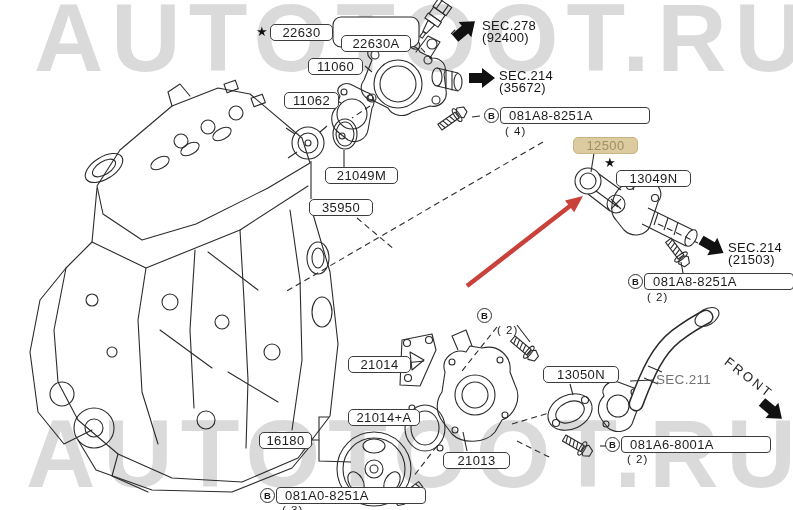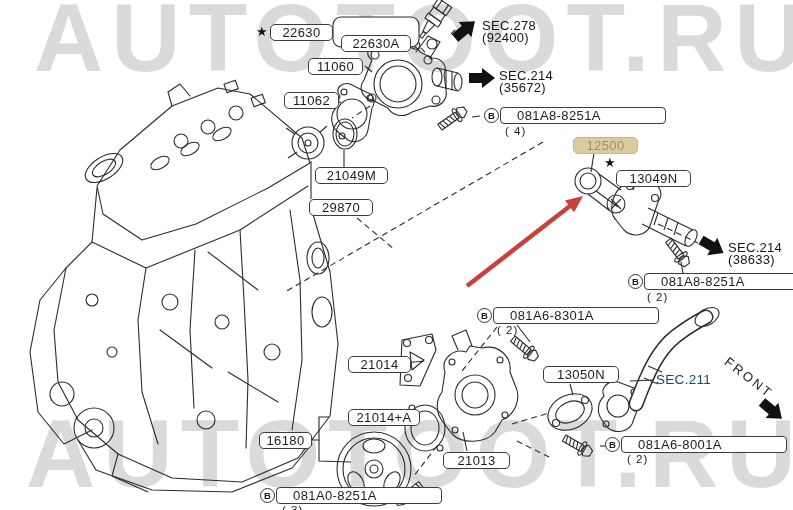--- a/index.html
+++ b/index.html
@@ -18,24 +18,24 @@
           height:15px;line-height:15px;font-size:13px;letter-spacing:.4px;color:#1c1c1c;
           text-align:center;padding:0 2px;}
   .plabel.hl{background:var(--highlight-bg,#dccb9e);border-color:var(--highlight-border,#c7b382);
              color:var(--highlight-text,#a99b72);}
   .star{position:absolute;z-index:2;font-size:13px;color:#111;line-height:13px;}
   .bolt-callout{position:absolute;z-index:2;display:flex;align-items:flex-start;}
   .bcircle{width:13px;height:13px;border:1.2px solid #333;border-radius:50%;background:#fff;
            font-size:9.5px;line-height:13px;text-align:center;color:#1c1c1c;margin:1px 1px 0 0;
            flex:0 0 auto;font-weight:bold;}
   .bbox{border:1.2px solid #3c3c3c;border-radius:4px;background:#fff;height:15px;line-height:15px;
-        font-size:13px;letter-spacing:.4px;color:#1c1c1c;padding:0 16px;width:132px;text-align:left;}
+        font-size:13px;letter-spacing:.4px;color:#1c1c1c;padding:0 8px;width:132px;text-align:left;}
   .qty{position:absolute;z-index:2;font-size:11.5px;letter-spacing:1px;color:#1c1c1c;}
   .secref{position:absolute;z-index:2;font-size:13px;line-height:11.5px;letter-spacing:.3px;color:#161616;}
-  .sec1line{position:absolute;z-index:2;font-size:13.5px;letter-spacing:.3px;color:#0c4a6e;}
+  .sec1line{position:absolute;z-index:2;font-size:13.5px;letter-spacing:.3px;color:#737373;}
   .front{position:absolute;z-index:2;font-size:13px;letter-spacing:2.5px;color:#222;
          transform:rotate(38deg);transform-origin:left top;}
 </style>
 </head>
 <body>
 
 <div id="canvas">
 
   <div class="wm" style="left:34px;top:-10px">AUTOTOOT.RU</div>
   <div class="wm" style="left:26px;top:406px">AUTOTOOT.RU</div>
@@ -273,22 +273,22 @@
       <line class="red-stroke" x1="467" y1="286" x2="570" y2="206" stroke-width="4.5"></line>
       <path class="red-fill" transform="translate(583,196) rotate(-37.8)" d="M0,0 L-17,7.5 L-17,-7.5 Z"></path>
     </g>
   </svg>
 
   <span class="star" style="left:256px;top:25px">★</span>
   <div class="plabel" style="left:270px;top:24px;width:57px">22630</div>
   <div class="plabel" style="left:341px;top:35px;width:64px">22630A</div>
   <div class="plabel" style="left:308px;top:58px;width:49px">11060</div>
   <div class="plabel" style="left:284px;top:92px;width:49px">11062</div>
-  <div class="plabel" style="left:315px;top:167px;width:67px">21049M</div>
-  <div class="plabel" style="left:309px;top:199px;width:58px">29870</div>
+  <div class="plabel" style="left:325px;top:167px;width:67px">21049M</div>
+  <div class="plabel" style="left:309px;top:199px;width:58px">35950</div>
   <div class="plabel hl" style="left:573px;top:137px;width:59px">12500</div>
   <span class="star" style="left:604px;top:156px">★</span>
   <div class="plabel" style="left:616px;top:170px;width:69px">13049N</div>
   <div class="plabel" style="left:543px;top:366px;width:70px">13050N</div>
   <div class="plabel" style="left:348px;top:356px;width:57px">21014</div>
   <div class="plabel" style="left:348px;top:409px;width:66px">21014+A</div>
   <div class="plabel" style="left:259px;top:432px;width:47px">16180</div>
   <div class="plabel" style="left:443px;top:452px;width:61px">21013</div>
 
   <div class="bolt-callout" style="left:484px;top:107px">
@@ -298,21 +298,20 @@
   <div class="qty" style="left:505px;top:125px">( 4)</div>
 
   <div class="bolt-callout" style="left:628px;top:273px">
     <span class="bcircle">B</span>
     <span class="bbox">081A8-8251A</span>
   </div>
   <div class="qty" style="left:647px;top:291px">( 2)</div>
 
   <div class="bolt-callout" style="left:477px;top:307px">
     <span class="bcircle">B</span>
-    <span class="bbox">081A6-8301A</span>
   </div>
   <div class="qty" style="left:497px;top:324px">( 2)</div>
 
   <div class="bolt-callout" style="left:605px;top:436px">
     <span class="bcircle">B</span>
     <span class="bbox">081A6-8001A</span>
   </div>
   <div class="qty" style="left:627px;top:453px">( 2)</div>
 
   <div class="bolt-callout" style="left:260px;top:487px">
@@ -324,19 +323,19 @@
   <div class="secref" style="left:482px;top:20px">
     <div>SEC.278</div>
     <div>(92400)</div>
   </div>
   <div class="secref" style="left:499px;top:70px">
     <div>SEC.214</div>
     <div>(35672)</div>
   </div>
   <div class="secref" style="left:728px;top:242px">
     <div>SEC.214</div>
-    <div>(38633)</div>
+    <div>(21503)</div>
   </div>
   <div class="sec1line" style="left:656px;top:372px">SEC.211</div>
 
   <div class="front" style="left:731px;top:354px">FRONT</div>
 
 </div>
 
 </body></html>

